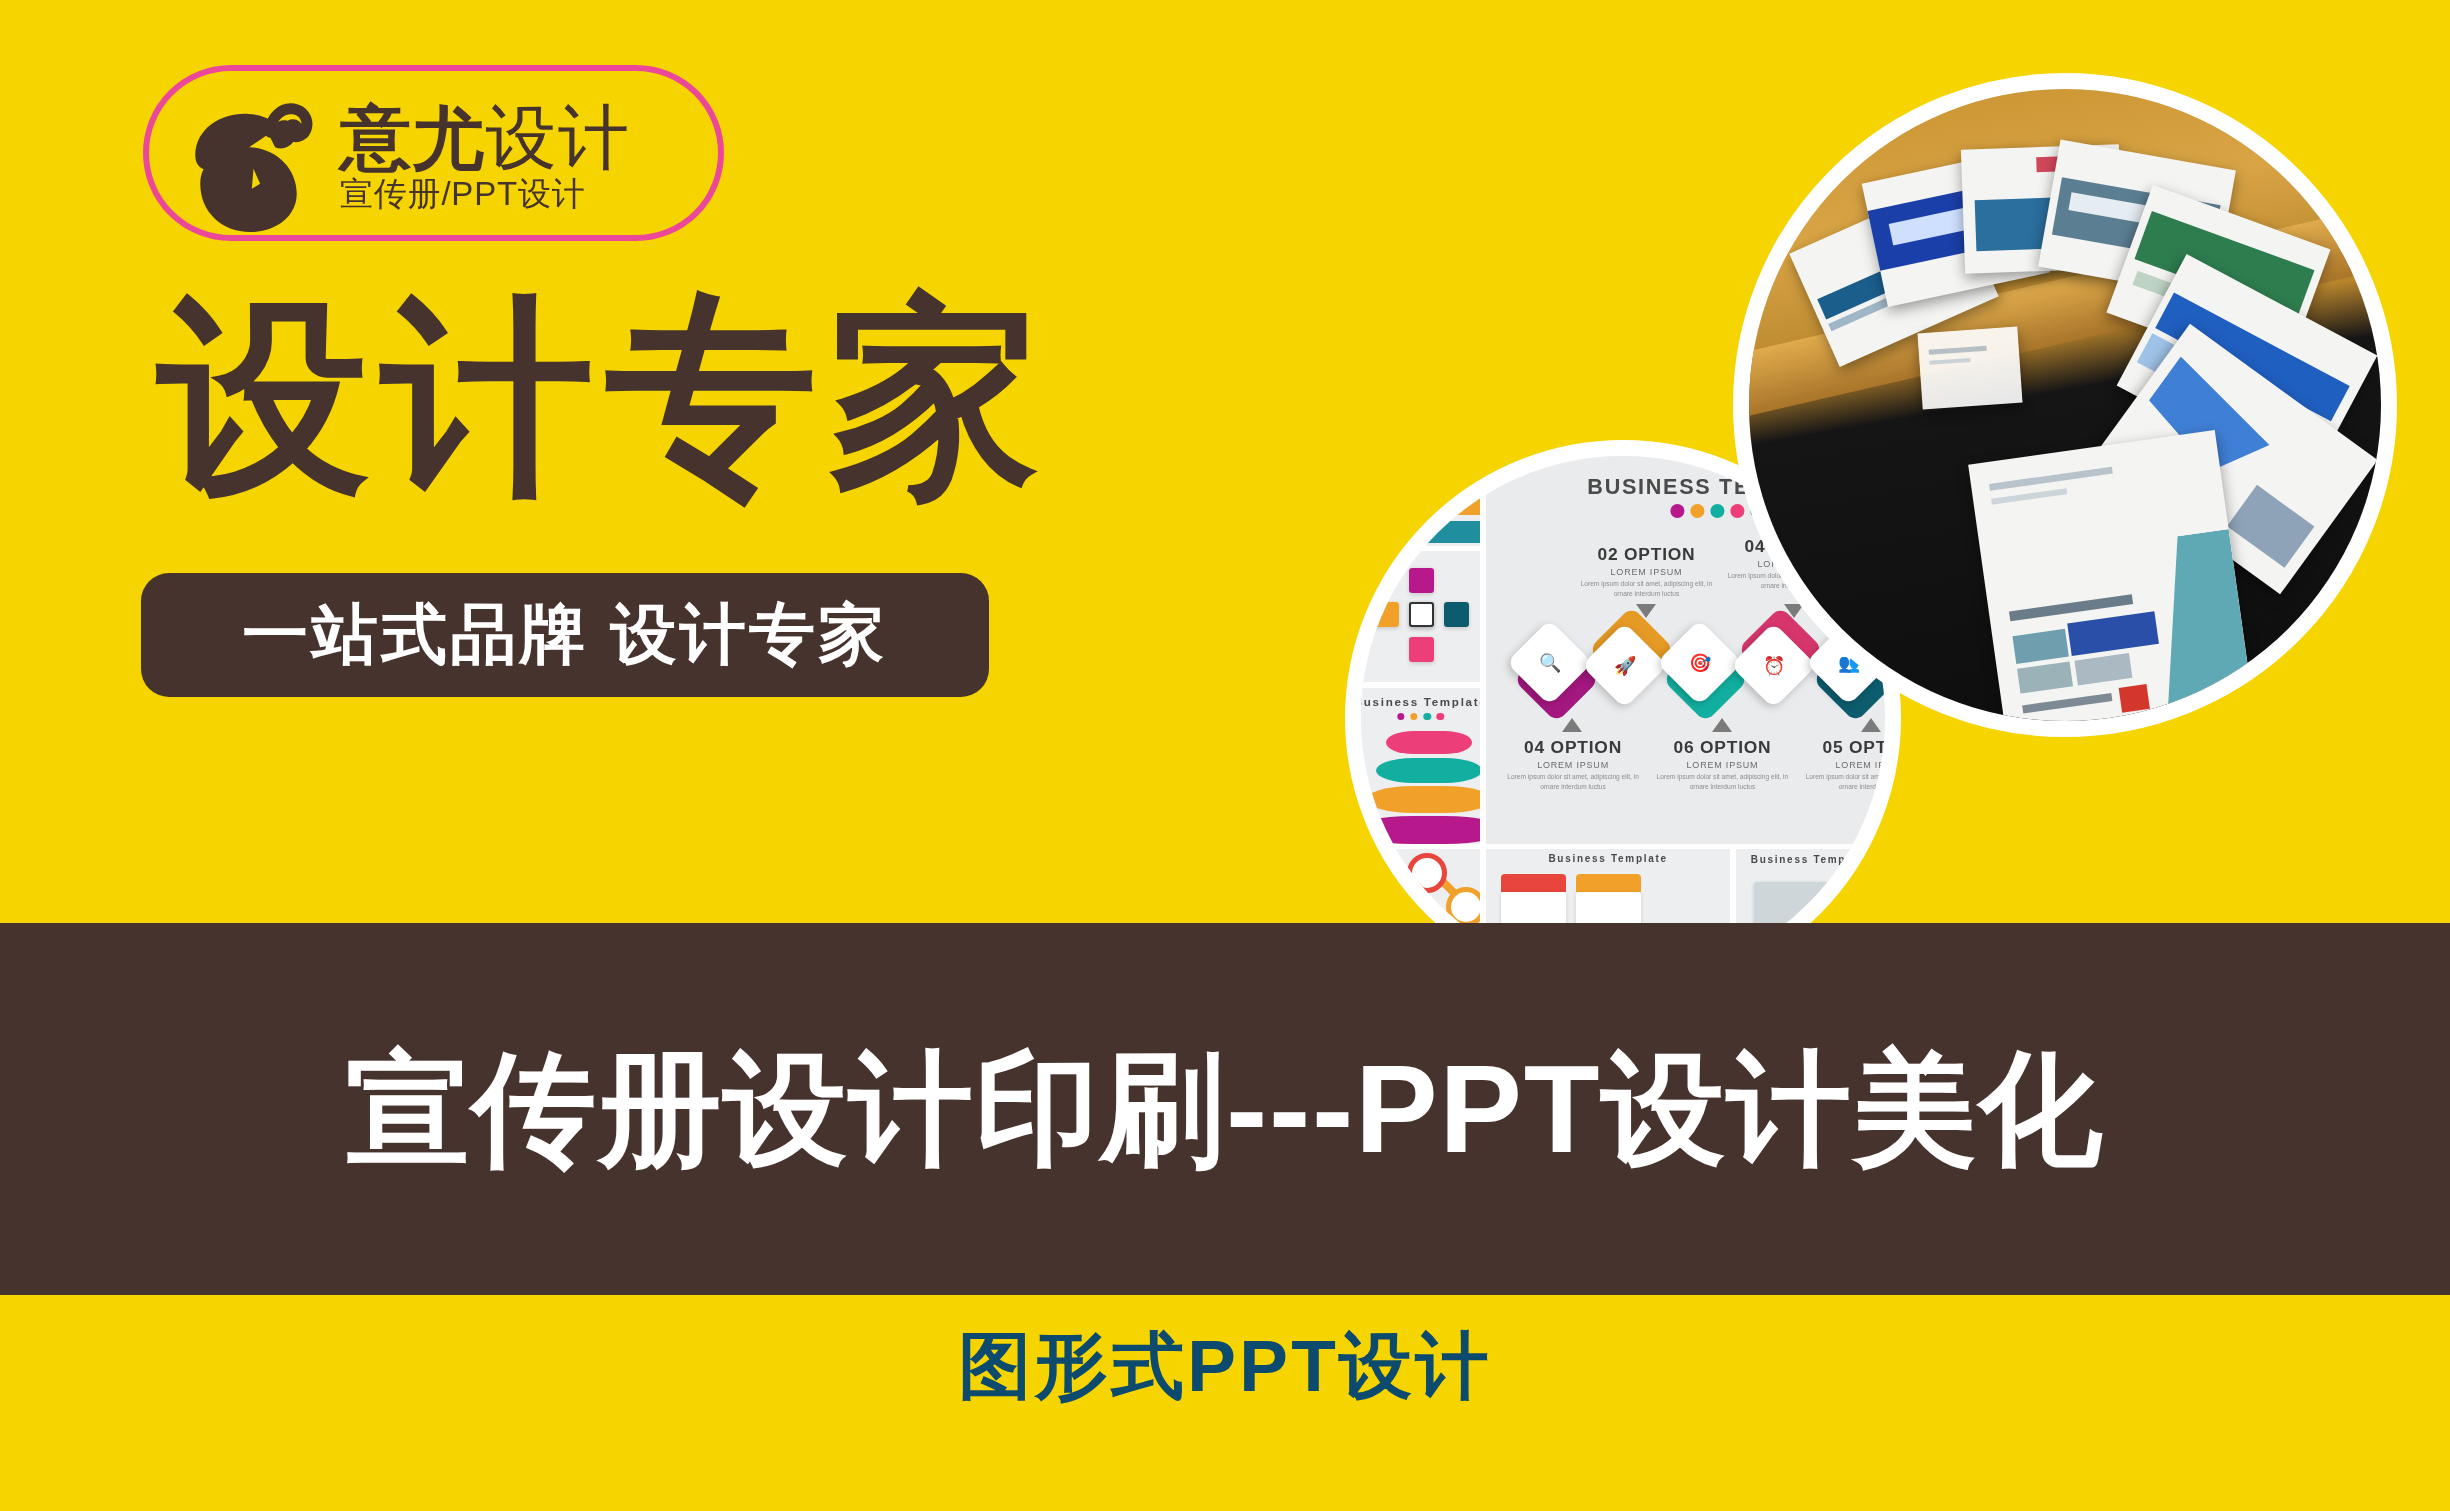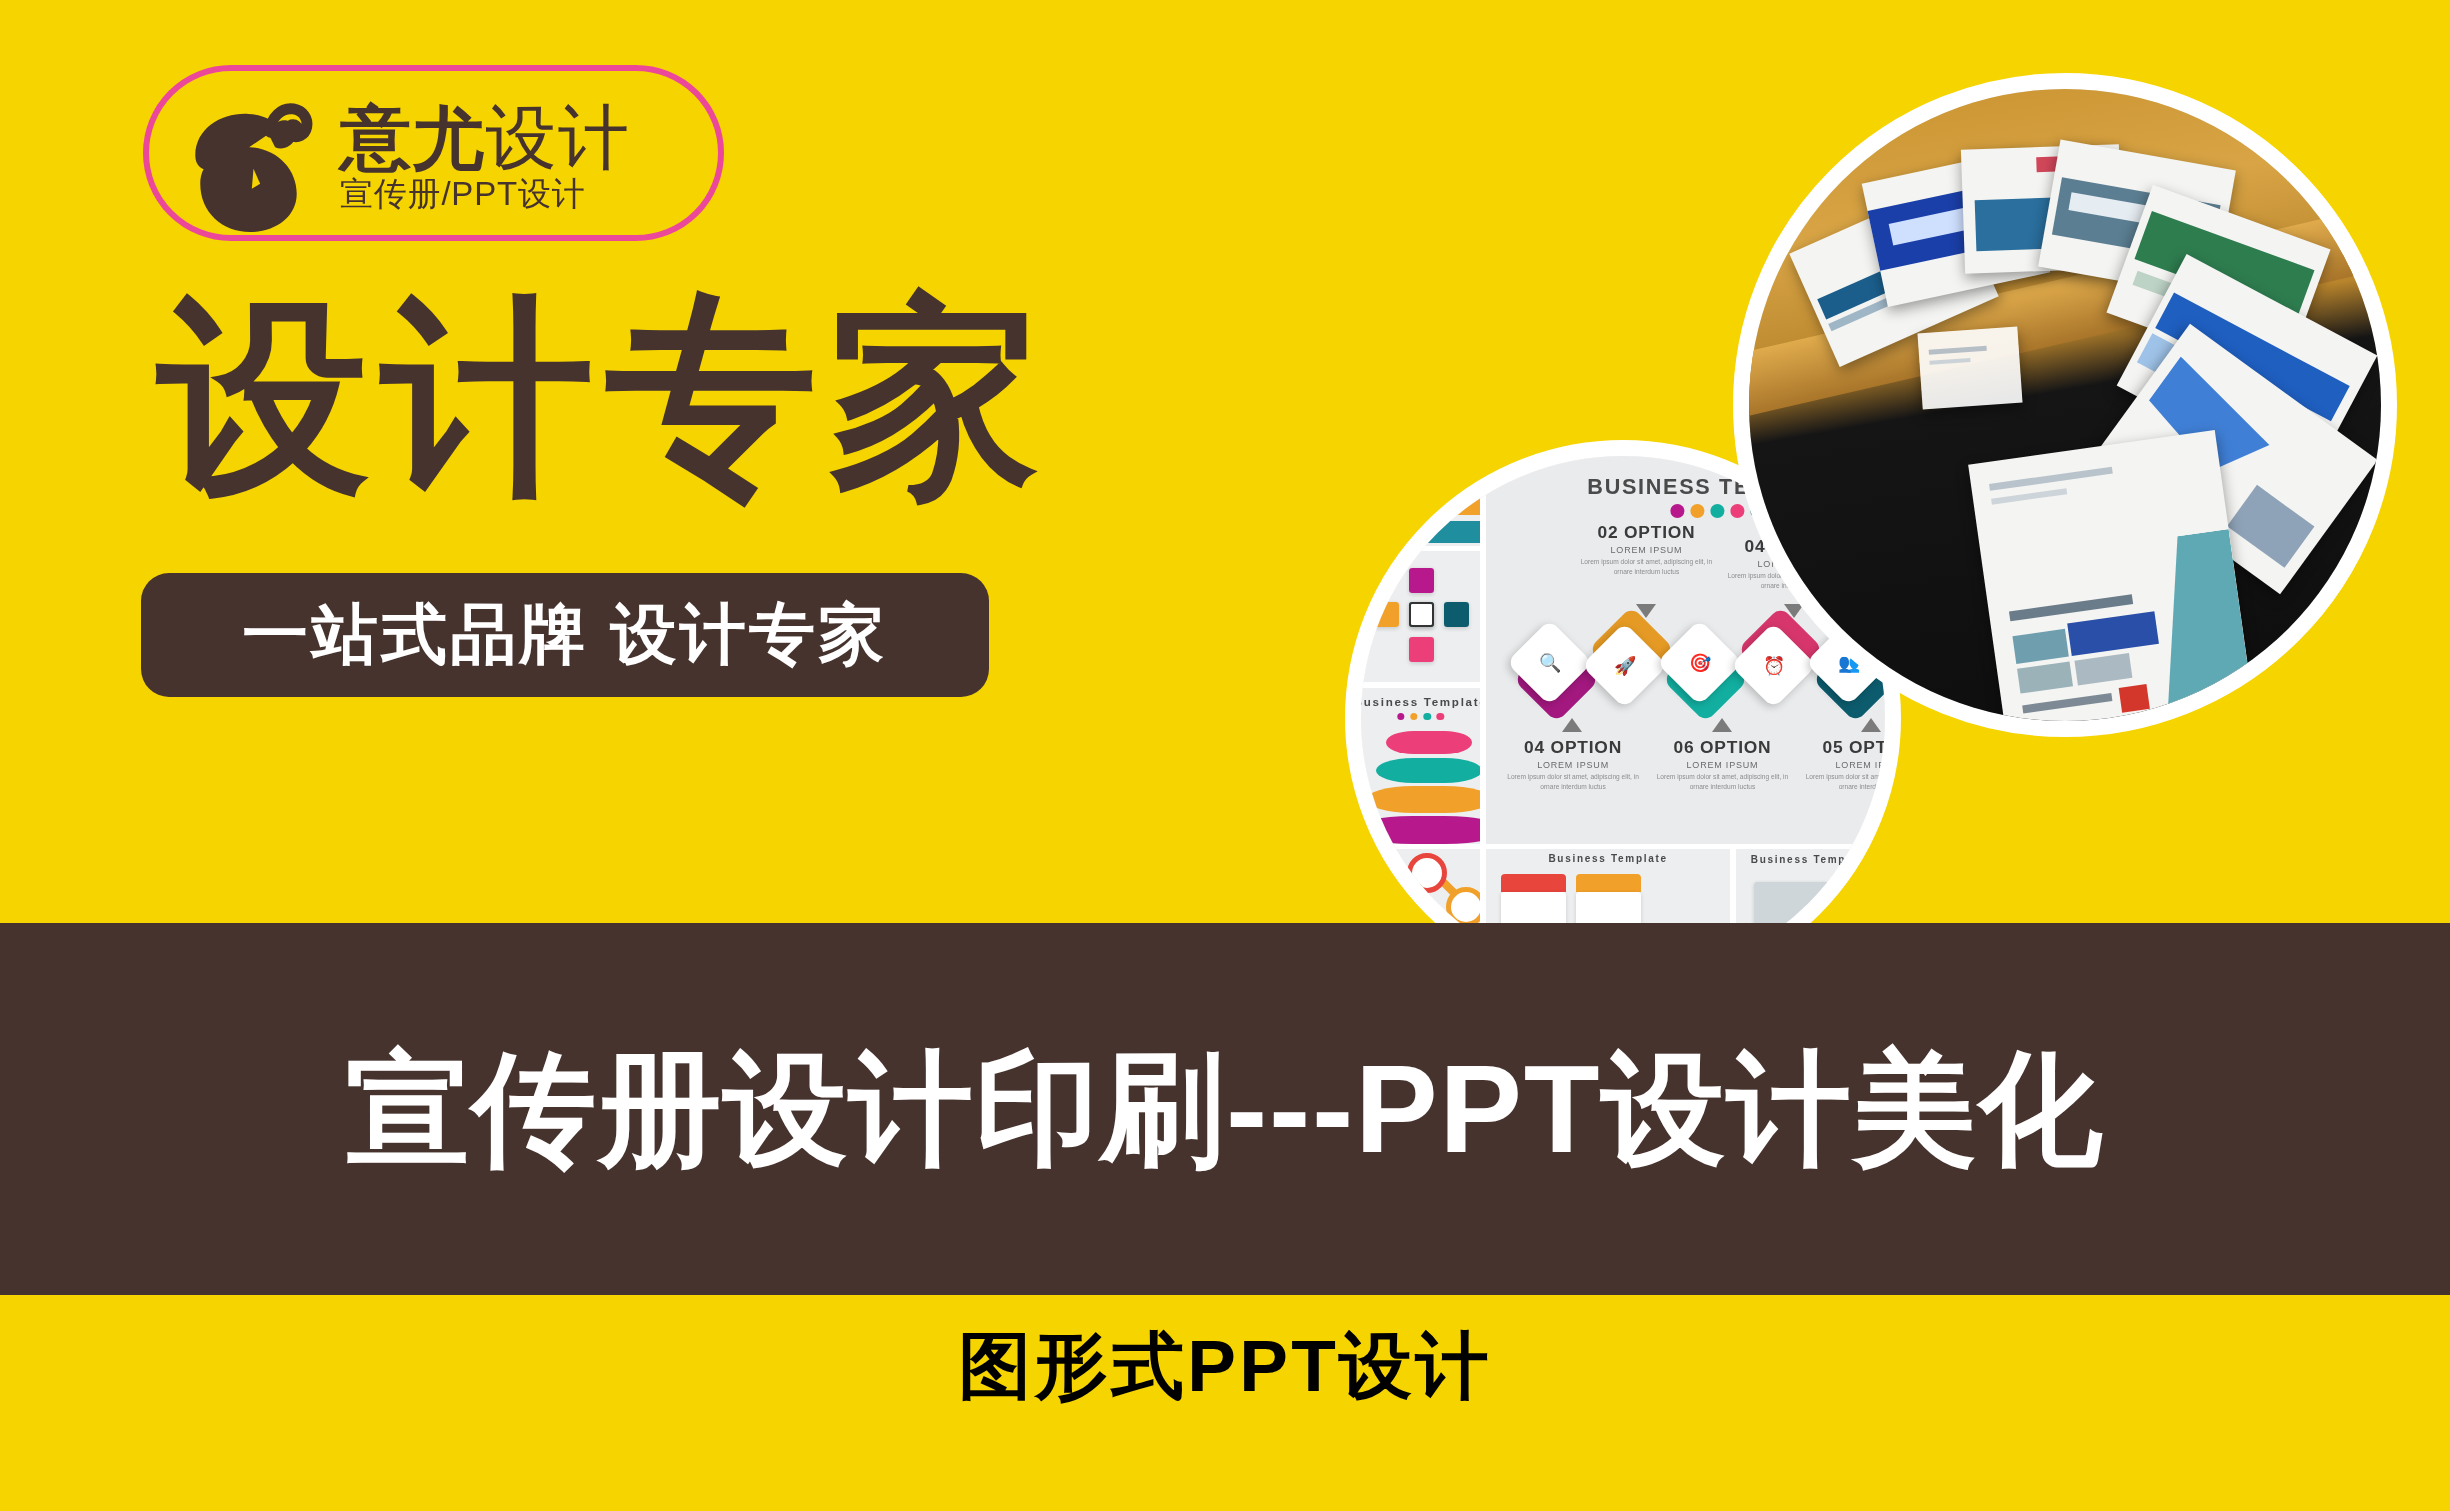--- a/index.html
+++ b/index.html
@@ -137,21 +137,21 @@
 
   
   .footer-row{
     position:absolute;left:0;top:1295px;width:2450px;height:124px;
     display:flex;align-items:center;justify-content:center;gap:249px;z-index:5;
   }
   .foot-item{
     font-size:73px;font-weight:700;letter-spacing:3.3px;white-space:nowrap;line-height:1;
   }
   #foot-left{color:#BE2B1E;}
-  #foot-right{color:#000000;margin-top:16px;}
+  #foot-right{color:#0c4a6e;margin-top:16px;}
 </style>
 </head>
 <body>
 
 <div id="poster">
 
   <div class="logo-badge">
     <div class="logo-mark">
       <svg viewBox="0 0 190 190" width="158" height="158" aria-hidden="true">
         <path d="M28 92 C28 58 62 40 92 42 C110 43 122 50 128 58 L52 110 C36 112 28 104 28 92 Z" fill="#46332E"></path>
@@ -210,21 +210,21 @@
         <div class="cell big">
           <div class="cell-title" style="top:18px;left:58%;">BUSINESS   TEMPLATE</div>
           <div class="dots" style="top:48px;left:58%;">
             <span style="background:#B7198C;"></span>
             <span style="background:#F1A12A;"></span>
             <span style="background:#12AFA0;"></span>
             <span style="background:#EC3E79;"></span>
             <span style="background:#0C5C6E;"></span>
           </div>
 
-          <div class="opt-label" style="left:90px;top:66px;width:141px;">
+          <div class="opt-label" style="left:90px;top:88px;width:141px;">
             <b>02 OPTION</b>
             <em>LOREM IPSUM</em>
             <u>Lorem ipsum dolor sit amet, adipiscing elit, in ornare interdum luctus</u>
           </div>
           <div class="opt-label" style="left:237px;top:80px;width:141px;">
             <b>04 OPTION</b>
             <em>LOREM IPSUM</em>
             <u>Lorem ipsum dolor sit amet, adipiscing elit, in ornare interdum luctus</u>
           </div>
           <div class="tri down" style="left:150px;top:148px;"></div>

